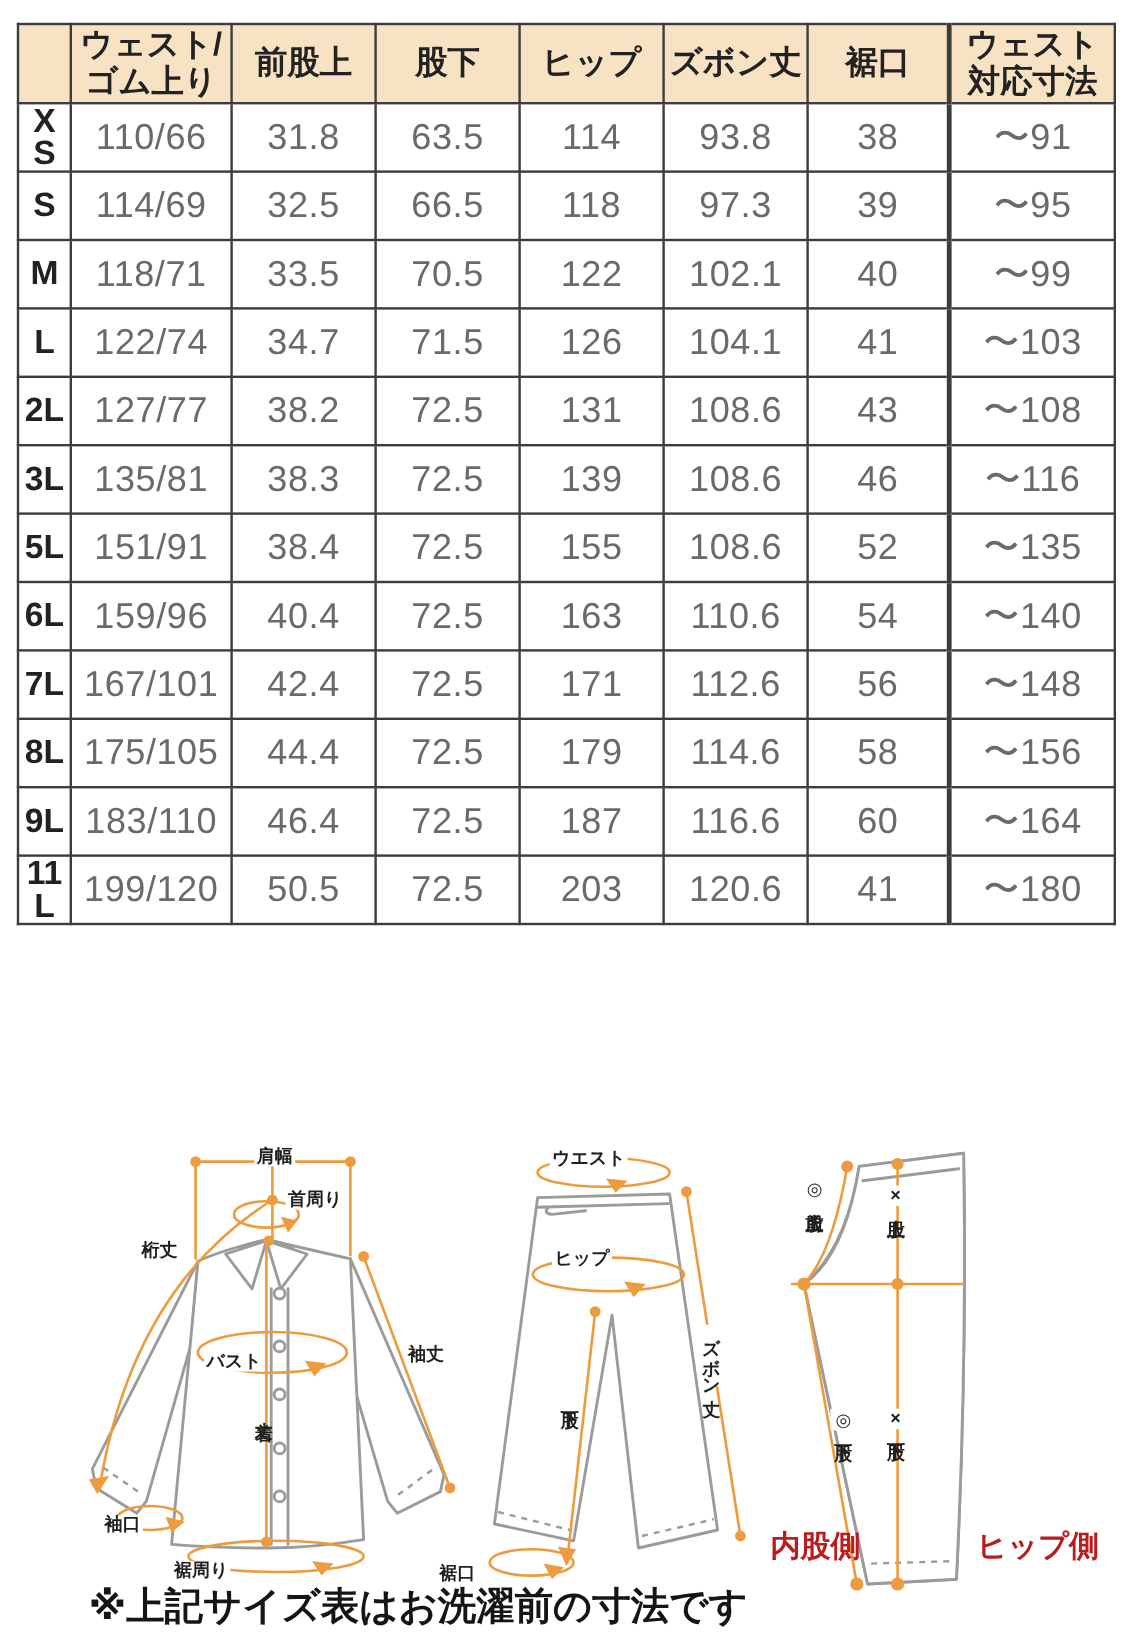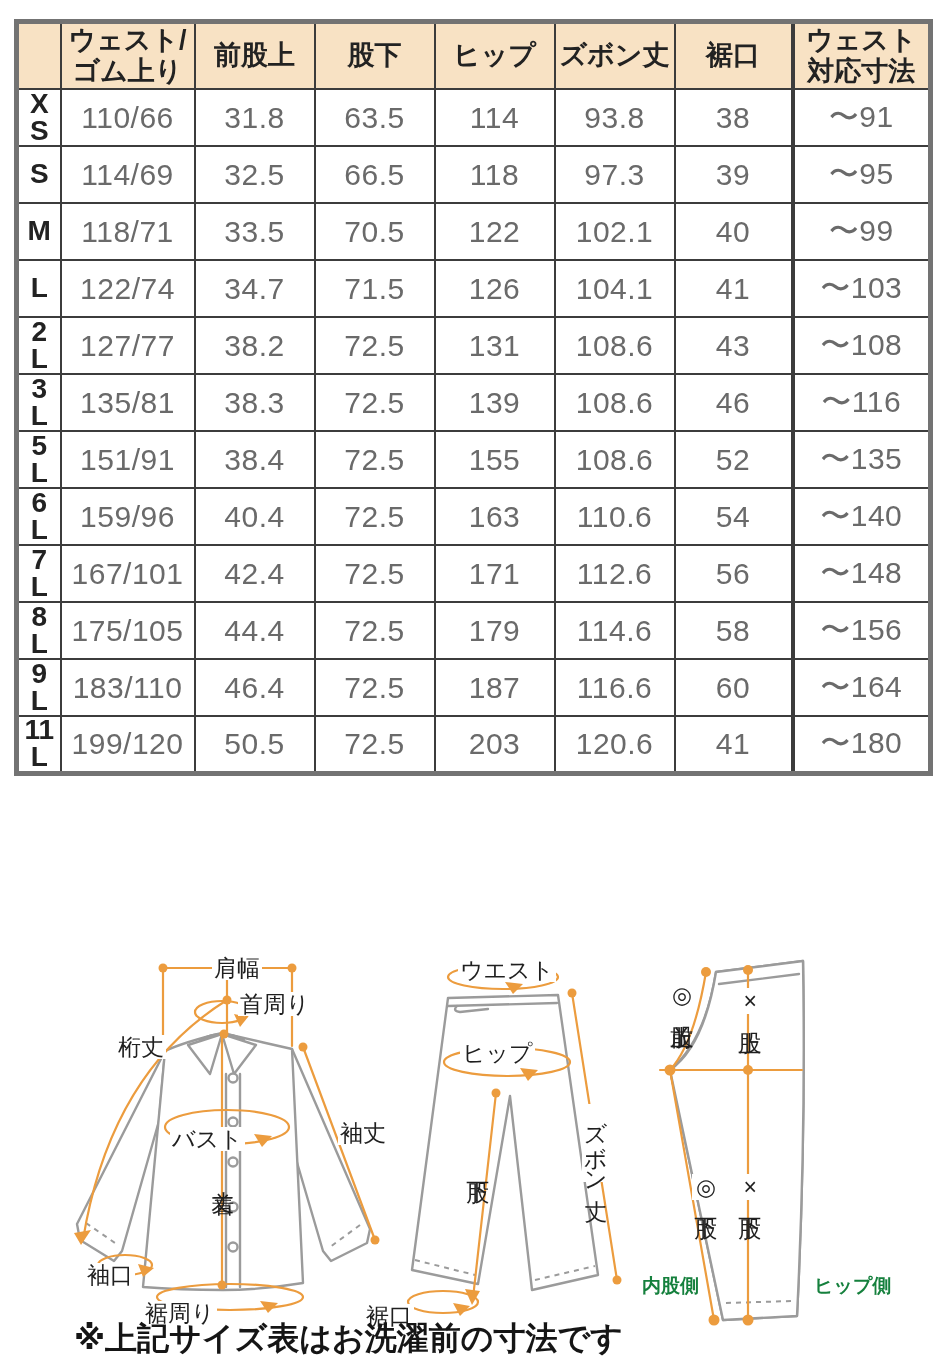--- a/index.html
+++ b/index.html
@@ -5,21 +5,21 @@
   html,body{margin:0;padding:0}
   body{
     width:940px;height:1360px;position:relative;background:#fff;
     font-family:"Liberation Sans","DejaVu Sans",sans-serif;
     -webkit-font-smoothing:antialiased;
   }
   
   table.size-table{
     position:absolute;left:14px;top:19px;width:914px;
     border-collapse:collapse;table-layout:fixed;
-    border:5px solid #737373;
+    border:1px solid #737373;
   }
   .size-table col.c0{width:44px}
   .size-table col.c1{width:134px}
   .size-table col.c2{width:120px}
   .size-table col.c3{width:120px}
   .size-table col.c4{width:120px}
   .size-table col.c5{width:120px}
   .size-table col.c6{width:118px}
   .size-table col.c7{width:138px}
   .size-table th,.size-table td{
@@ -38,25 +38,25 @@
   .size-table tbody td{font-size:30px;color:#6a6a6a;letter-spacing:.5px}
   
   .fig{position:absolute}
   .fig svg{position:absolute;left:0;top:0;overflow:visible}
   .g{fill:none;stroke:#9b9b9b;stroke-width:2.4;stroke-linejoin:round;stroke-linecap:round}
   .gf{fill:#fff;stroke:#9b9b9b;stroke-width:2.4;stroke-linejoin:round}
   .gd{fill:none;stroke:#9b9b9b;stroke-width:2;stroke-dasharray:5 5}
   .o{fill:none;stroke:#ec9c3e;stroke-width:2.2;stroke-linecap:round}
   .of{fill:#ec9c3e;stroke:none}
   .flabel{
-    position:absolute;font-weight:400;font-size:23px;color:#1f1f1f;
+    position:absolute;font-weight:700;font-size:15px;color:#1f1f1f;
     background:#fff;line-height:1.05;padding:0 2px;white-space:nowrap;
   }
   .vlabel{writing-mode:vertical-rl;text-orientation:upright}
-  .gray-label{color:#15803d;background:transparent;font-weight:600;font-size:19px}
+  .gray-label{color:#b91c1c;background:transparent;font-weight:600;font-size:25px}
   
   .note{
     position:absolute;left:74px;top:1317px;font-size:32px;font-weight:700;color:#151515;
     white-space:nowrap;
   }
 </style>
 </head>
 <body>
 
 <table class="size-table">

